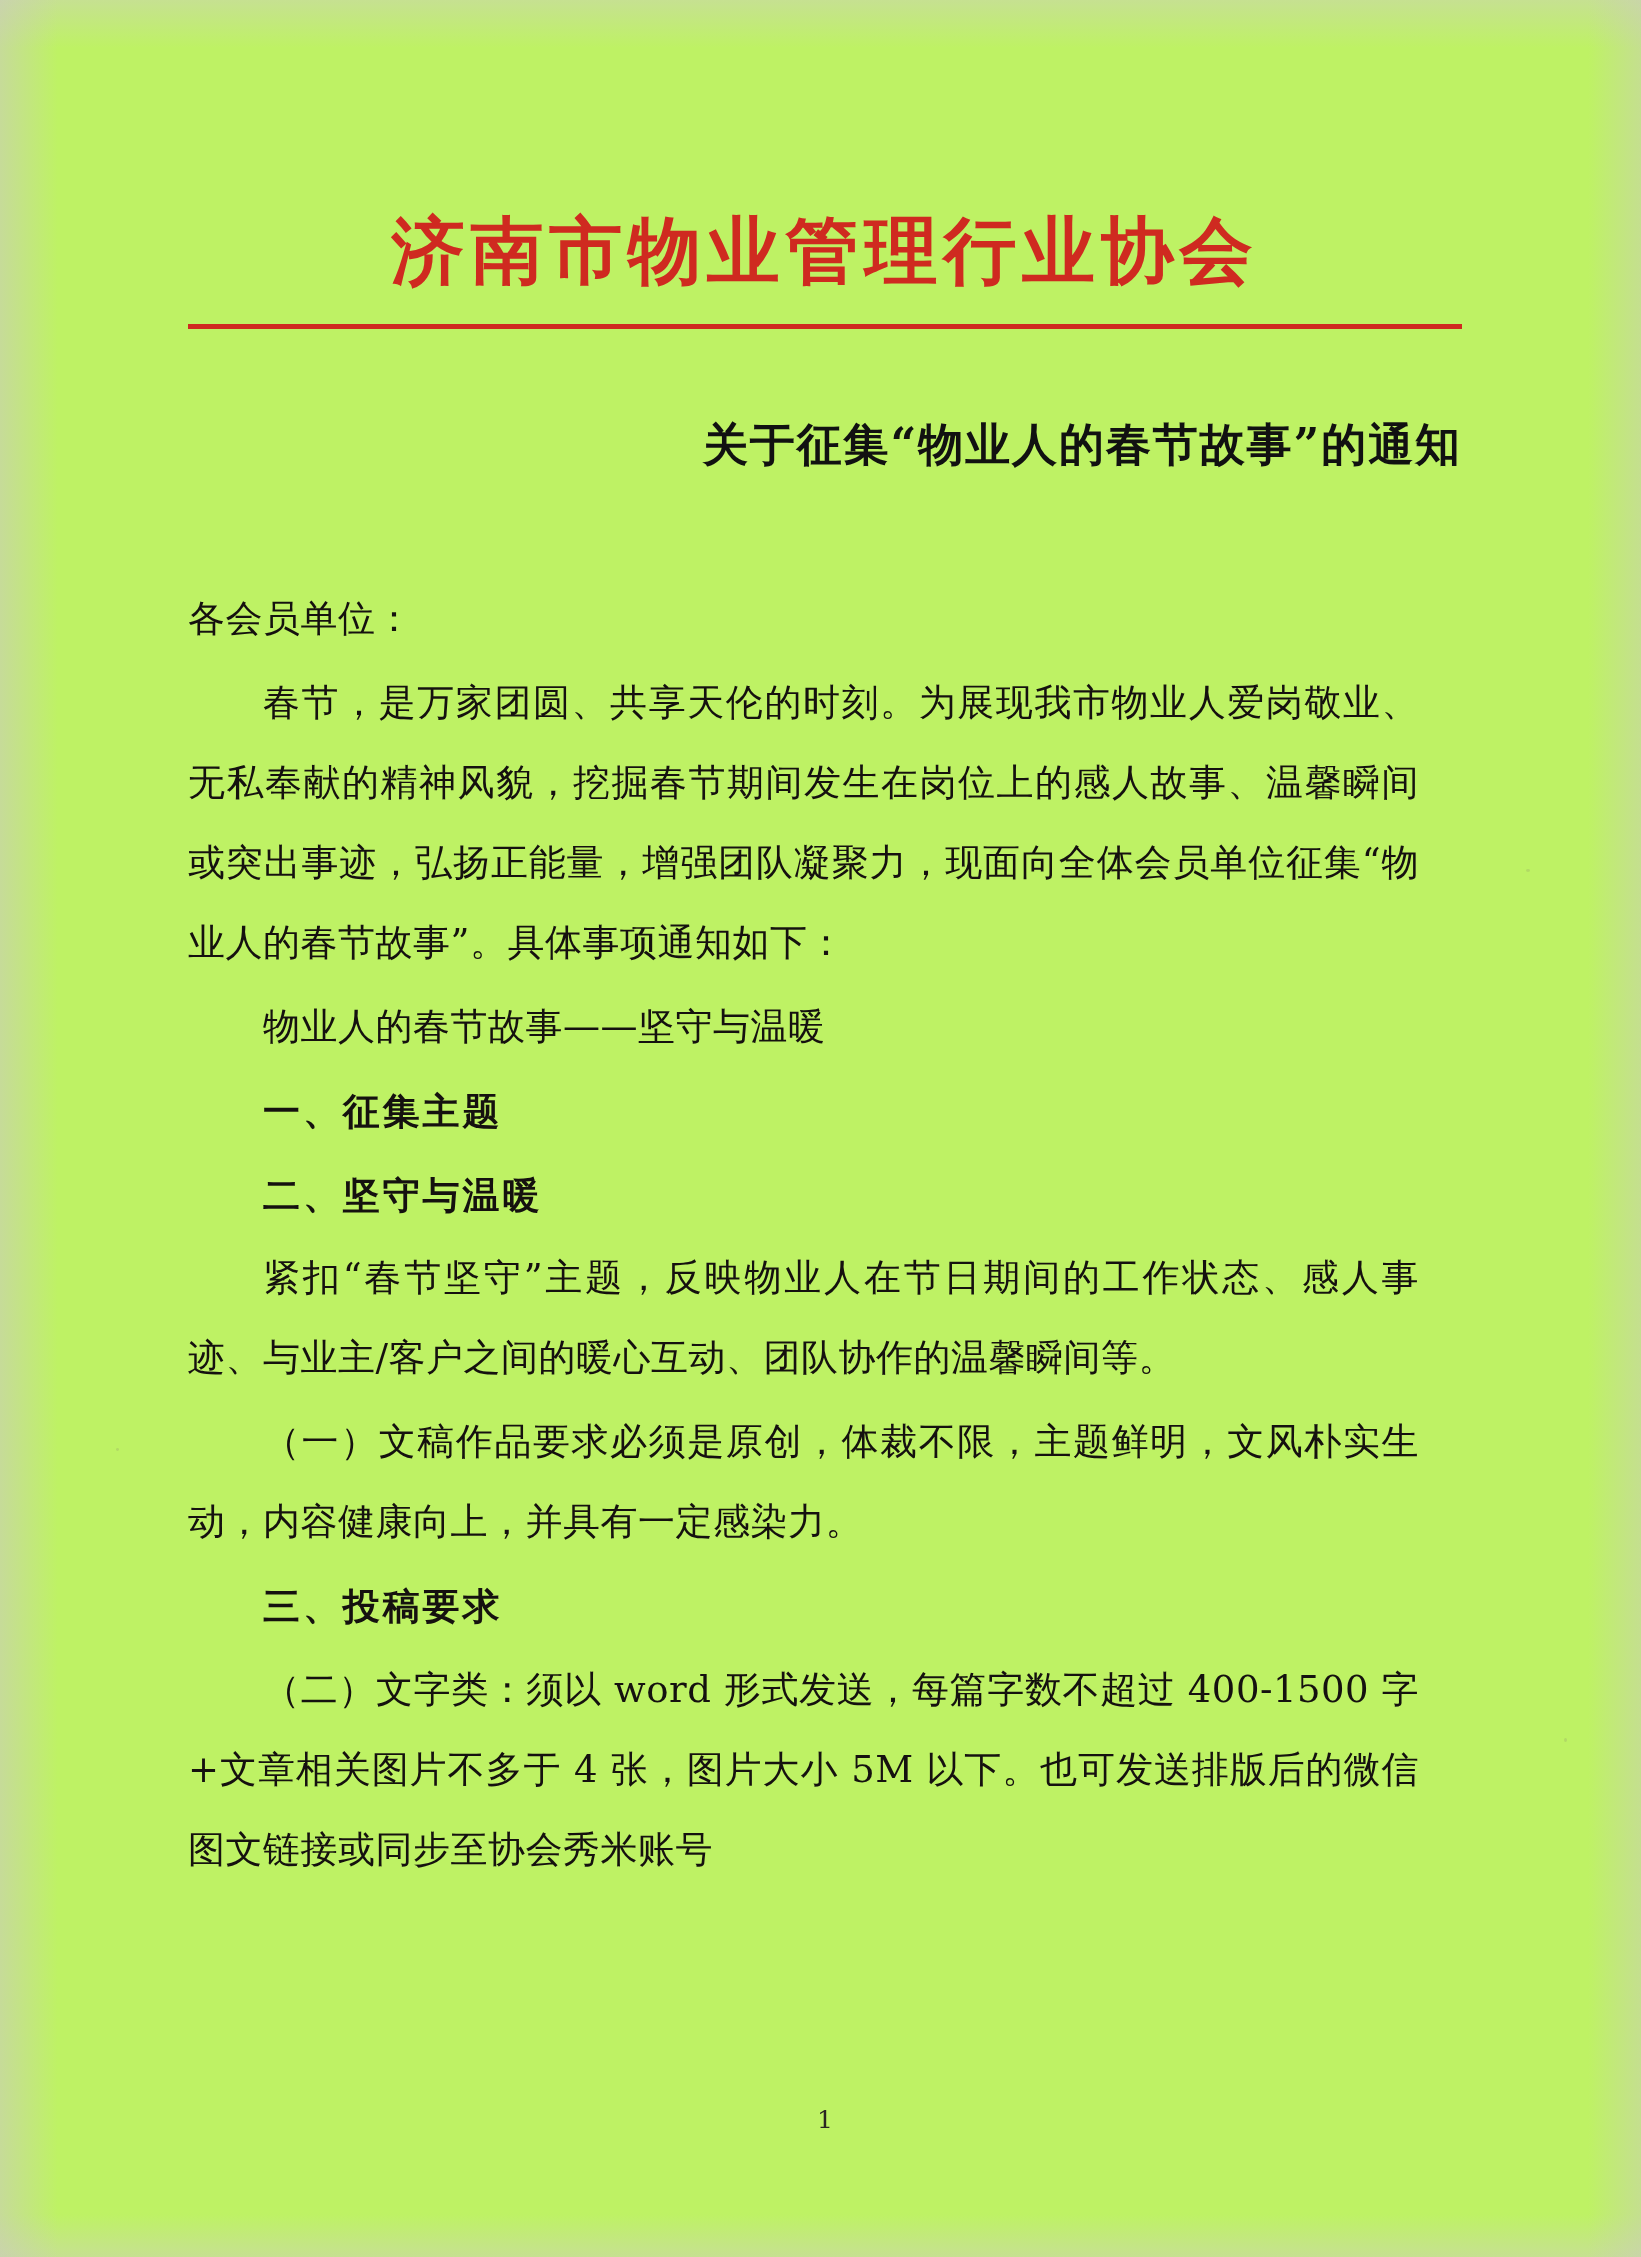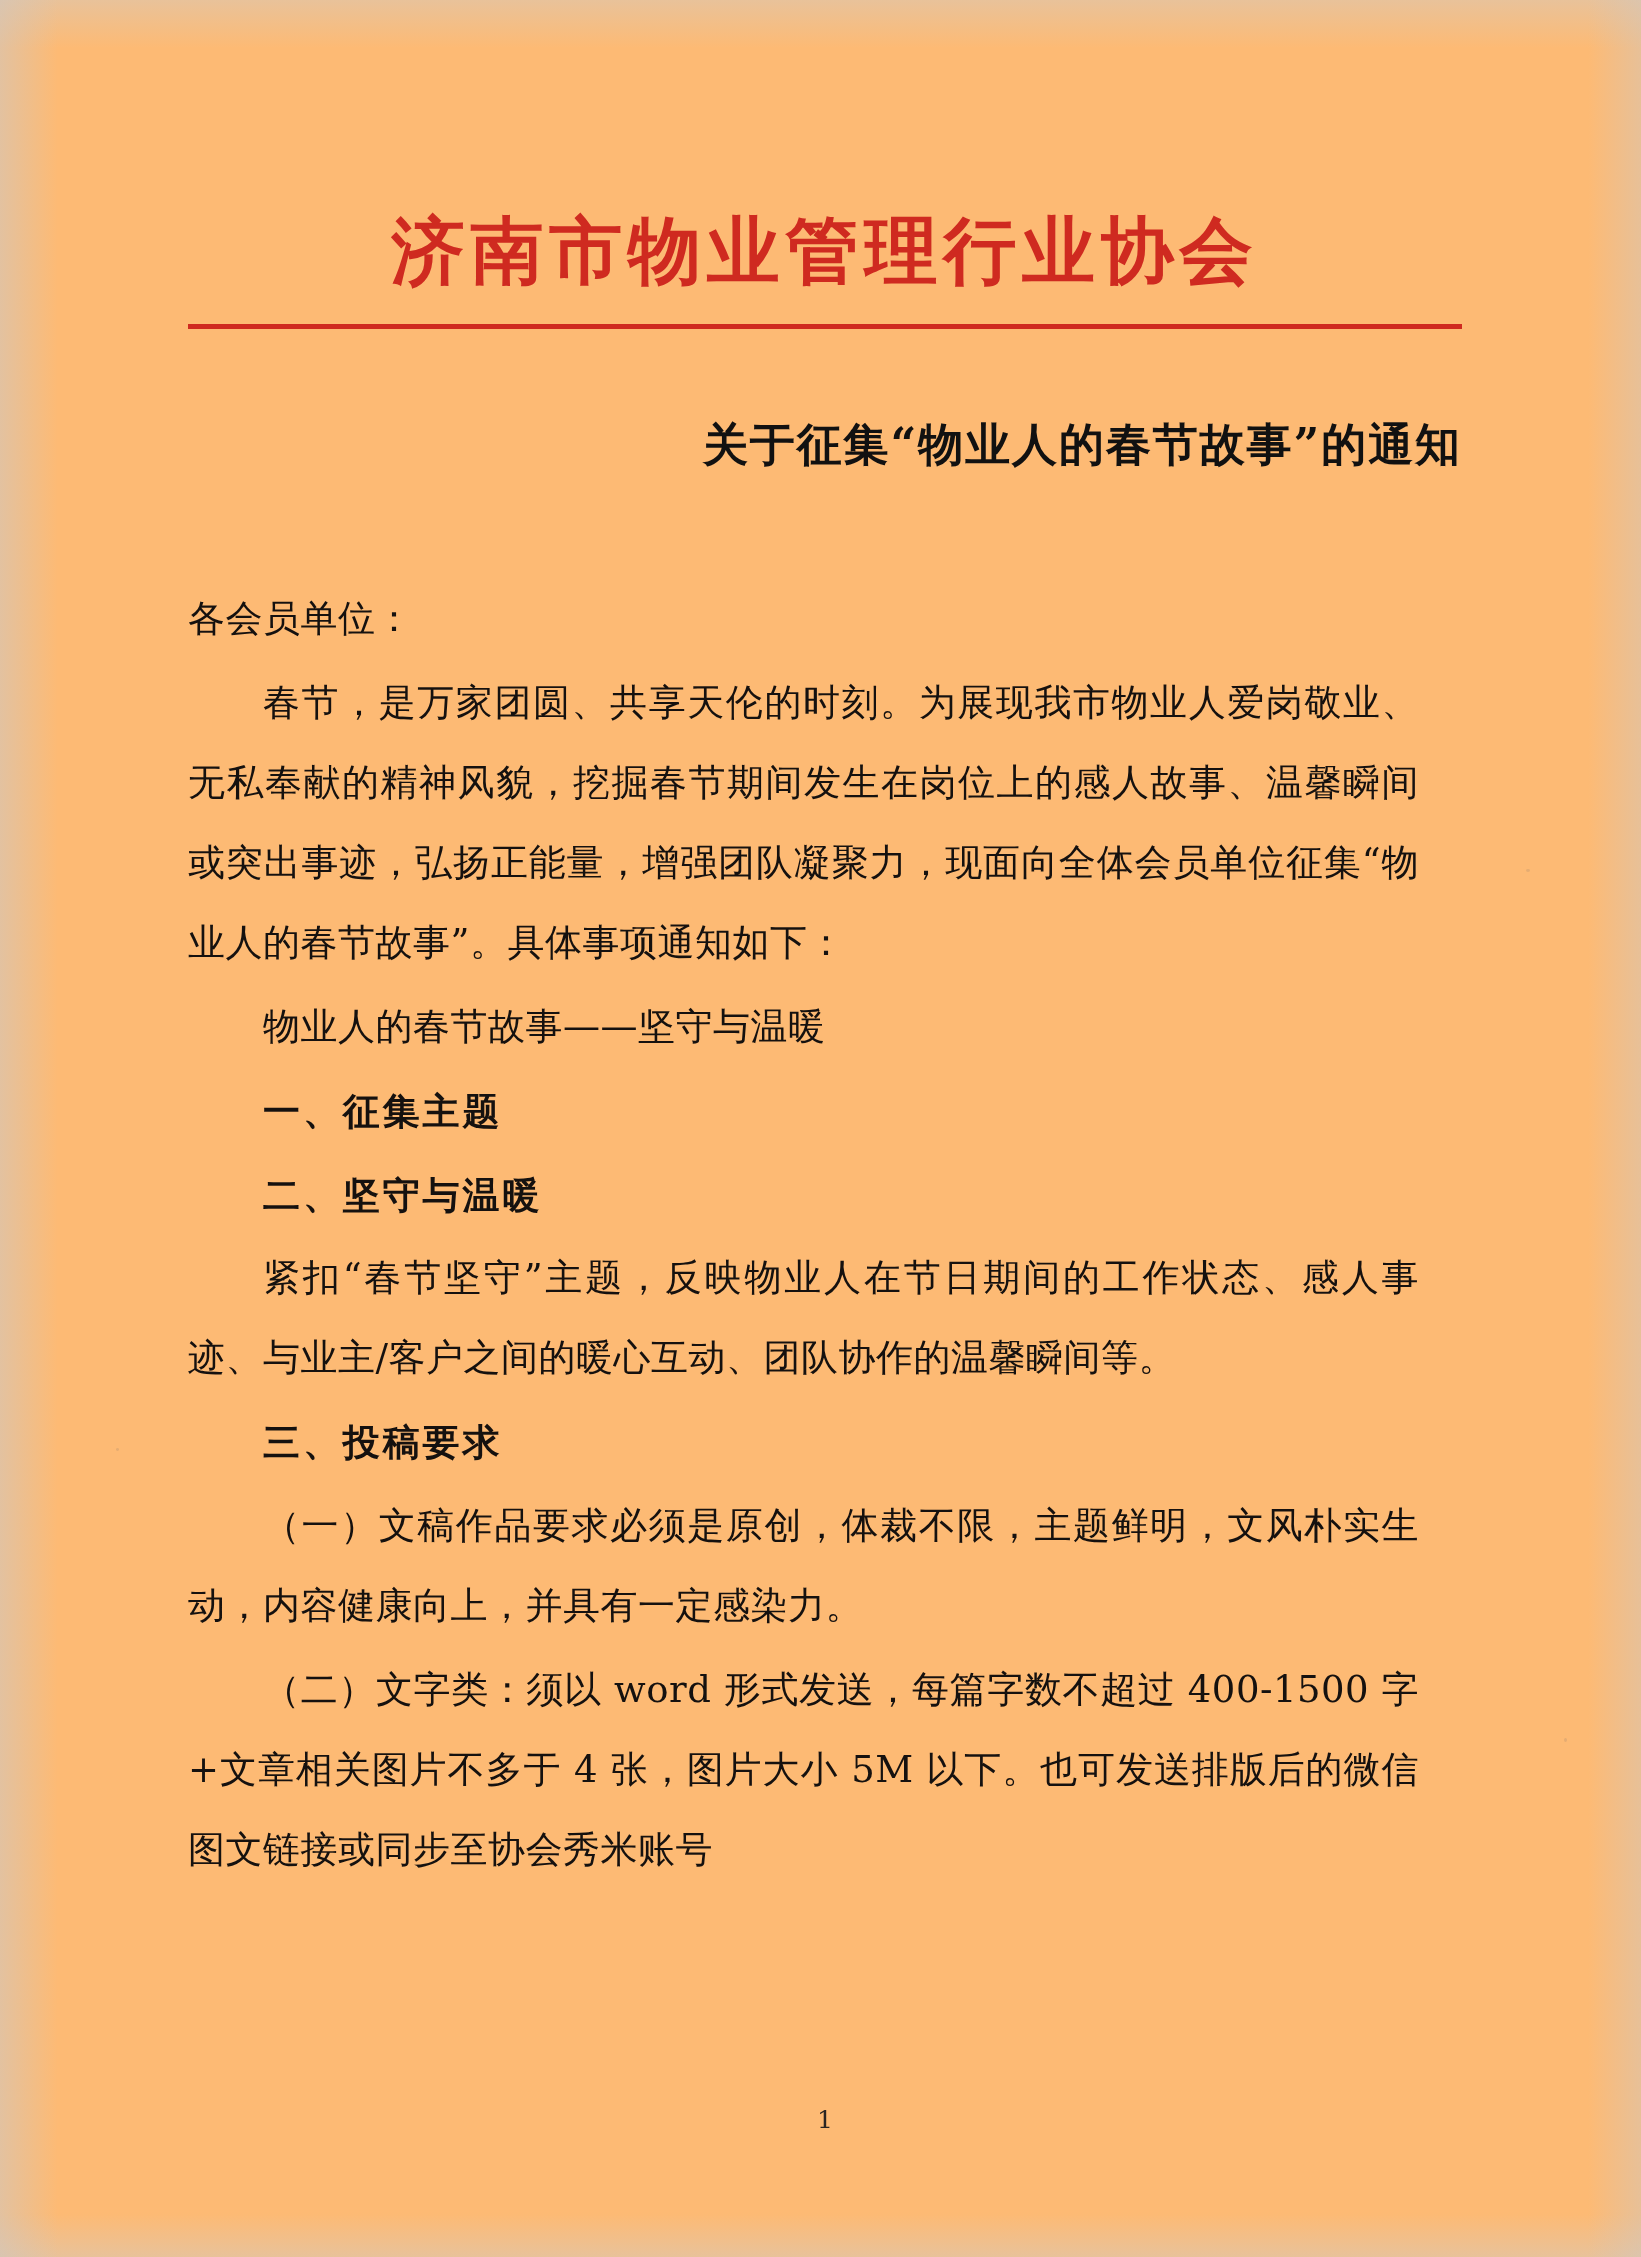--- a/index.html
+++ b/index.html
@@ -14,21 +14,21 @@
     overflow: hidden;
   }
 
   
   .page-sheet {
     position: absolute;
     top: 0;
     left: 0;
     width: 1641px;
     height: 2257px;
-    background: #fdba74;
+    background: #bef264;
     box-sizing: border-box;
   }
   
   .paper-tint {
     position: absolute;
     inset: 0;
     background:
       linear-gradient(90deg, rgba(205,200,196,0.55) 0px, rgba(244,242,239,0) 58px),
       linear-gradient(270deg, rgba(205,200,196,0.45) 0px, rgba(244,242,239,0) 53px),
       linear-gradient(180deg, rgba(208,204,200,0.45) 0px, rgba(244,242,239,0) 48px),
@@ -144,22 +144,22 @@
     <div class="body-block">
       <p class="para salutation">各会员单位：</p>
       <p class="para indent">春节，是万家团圆、共享天伦的时刻。为展现我市物业人爱岗敬业、无私奉献的精神风貌，挖掘春节期间发生在岗位上的感人故事、温馨瞬间或突出事迹，弘扬正能量，增强团队凝聚力，现面向全体会员单位征集“物业人的春节故事”。具体事项通知如下：</p>
 
       <p class="para subpara">物业人的春节故事——坚守与温暖</p>
       <p class="para heading">一、征集主题</p>
 
       <p class="para heading">二、坚守与温暖</p>
       <p class="para subpara">紧扣“春节坚守”主题，反映物业人在节日期间的工作状态、感人事迹、与业主/客户之间的暖心互动、团队协作的温馨瞬间等。</p>
 
+      <p class="para subpara">（一）文稿作品要求必须是原创，体裁不限，主题鲜明，文风朴实生动，内容健康向上，并具有一定感染力。</p>
       <p class="para heading">三、投稿要求</p>
-      <p class="para subpara">（一）文稿作品要求必须是原创，体裁不限，主题鲜明，文风朴实生动，内容健康向上，并具有一定感染力。</p>
       <p class="para subpara">（二）文字类：须以 word 形式发送，每篇字数不超过 400-1500 字+文章相关图片不多于 4 张，图片大小 5M 以下。也可发送排版后的微信图文链接或同步至协会秀米账号</p>
     </div>
 
     <div class="page-number">1</div>
   </div>
 
   <div class="speckle" style="left:116px; top:1448px; width:2.9px; height:2.9px;"></div>
   <div class="speckle" style="left:1526px; top:869px; width:3.9px; height:2.9px;"></div>
   <div class="speckle" style="left:1564px; top:1738px; width:2.9px; height:3.9px;"></div>
 </div>

